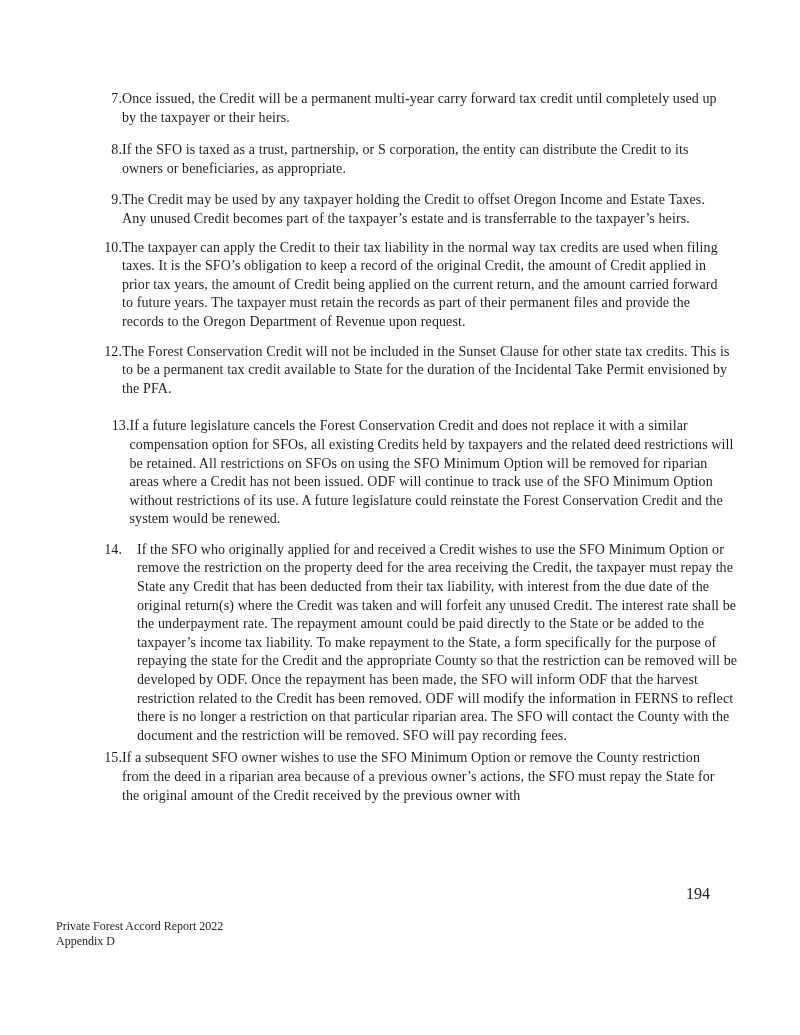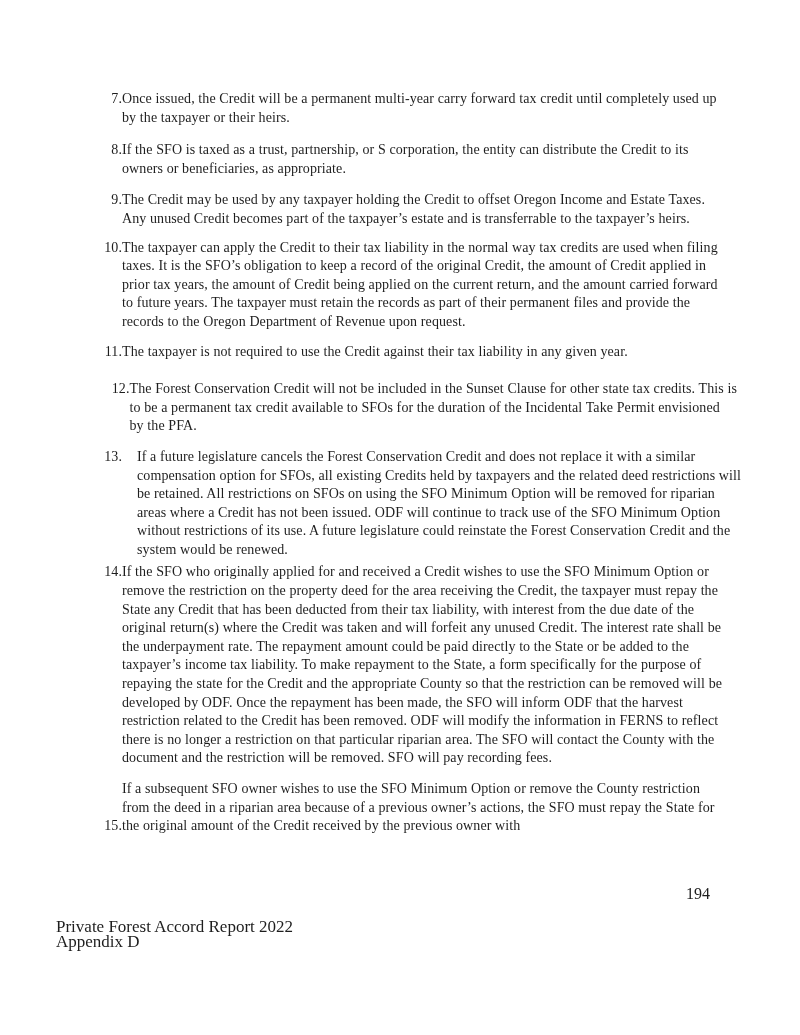--- a/index.html
+++ b/index.html
@@ -45,21 +45,21 @@
   .item:nth-of-type(4) { margin-bottom: 11px; }
   .item:nth-of-type(5) { margin-bottom: 19px; }
   .item:nth-of-type(6) { margin-bottom: 12px; justify-content: center; }
   .item:nth-of-type(7) { margin-bottom: 4px; justify-content: space-between; }
   .item:nth-of-type(8) { margin-bottom: 12px; }
   .item:nth-of-type(9) { margin-bottom: 0; align-items: flex-end; }
   .footer {
     position: absolute;
     left: 56px;
     top: 919px;
-    font-size: 17px;
+    font-size: 12px;
     line-height: 15px;
     color: #1e1e1e;
   }
   .page-number {
     position: absolute;
     left: 686px;
     top: 885px;
     font-size: 16px;
     color: #1e1e1e;
   }
@@ -83,28 +83,24 @@
     <div class="item">
       <span class="num">9.</span>
       <span class="text">The Credit may be used by any taxpayer holding the Credit to offset Oregon Income and Estate Taxes. Any unused Credit becomes part of the taxpayer’s estate and is transferrable to the taxpayer’s heirs.</span>
     </div>
 
     <div class="item">
       <span class="num">10.</span>
       <span class="text">The taxpayer can apply the Credit to their tax liability in the normal way tax credits are used when filing taxes. It is the SFO’s obligation to keep a record of the original Credit, the amount of Credit applied in prior tax years, the amount of Credit being applied on the current return, and the amount carried forward to future years. The taxpayer must retain the records as part of their permanent files and provide the records to the Oregon Department of Revenue upon request.</span>
     </div>
 
-    <div class="item">
-      <span class="num">11.</span>
-      <span class="text">The taxpayer is not required to use the Credit against their tax liability in any given year.</span>
-    </div>
 
     <div class="item">
       <span class="num">12.</span>
-      <span class="text">The Forest Conservation Credit will not be included in the Sunset Clause for other state tax credits. This is to be a permanent tax credit available to SFOs for the duration of the Incidental Take Permit envisioned by the PFA.</span>
+      <span class="text">The Forest Conservation Credit will not be included in the Sunset Clause for other state tax credits. This is to be a permanent tax credit available to State for the duration of the Incidental Take Permit envisioned by the PFA.</span>
     </div>
 
     <div class="item">
       <span class="num">13.</span>
       <span class="text">If a future legislature cancels the Forest Conservation Credit and does not replace it with a similar compensation option for SFOs, all existing Credits held by taxpayers and the related deed restrictions will be retained. All restrictions on SFOs on using the SFO Minimum Option will be removed for riparian areas where a Credit has not been issued.  ODF will continue to track use of the SFO Minimum Option without restrictions of its use. A future legislature could reinstate the Forest Conservation Credit and the system would be renewed.</span>
     </div>
 
     <div class="item">
       <span class="num">14.</span>
       <span class="text">If the SFO who originally applied for and received a Credit wishes to use the SFO Minimum Option or remove the restriction on the property deed for the area receiving the Credit, the taxpayer must repay the State any Credit that has been deducted from their tax liability, with interest from the due date of the original return(s) where the Credit was taken and will forfeit any unused Credit. The interest rate shall be the underpayment rate. The repayment amount could be paid directly to the State or be added to the taxpayer’s income tax liability. To make repayment to the State, a form specifically for the purpose of repaying the state for the Credit and the appropriate County so that the restriction can be removed will be developed by ODF. Once the repayment has been made, the SFO will inform ODF that the harvest restriction related to the Credit has been removed. ODF will modify the information in FERNS to reflect there is no longer a restriction on that particular riparian area. The SFO will contact the County with the document and the restriction will be removed. SFO will pay recording fees.</span>

